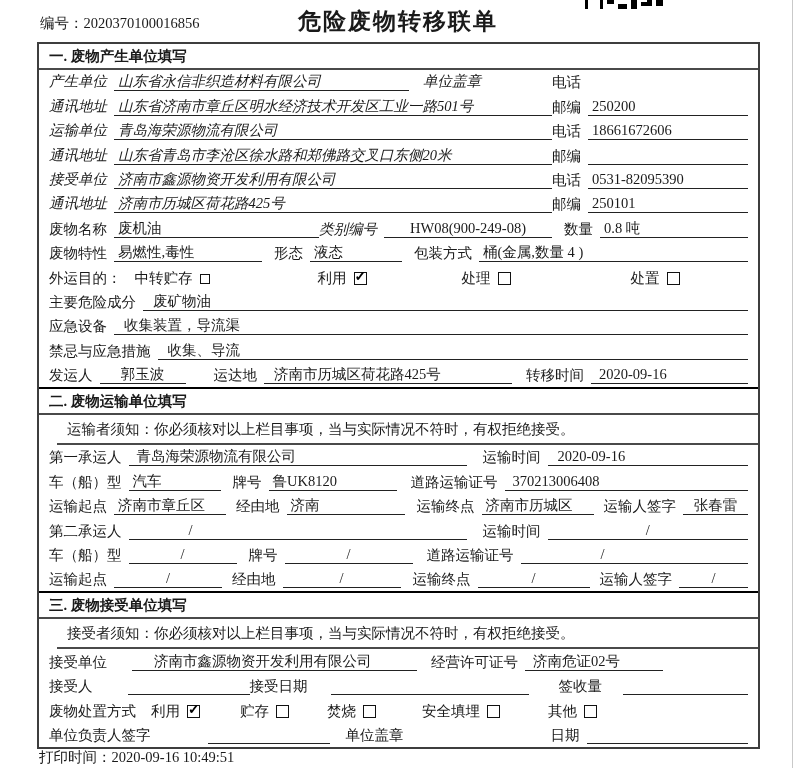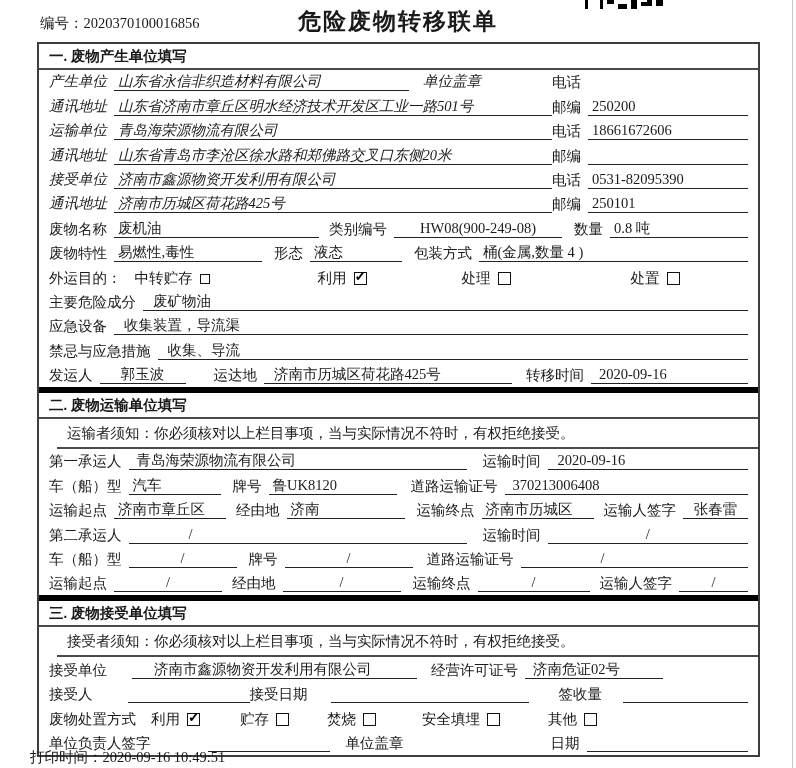--- a/index.html
+++ b/index.html
@@ -10,39 +10,39 @@
   .doc-no{position:absolute;left:40px;top:14px;font-size:14.5px;white-space:nowrap;}
   .doc-title{position:absolute;left:0;right:0;top:6px;text-align:center;font-size:23px;font-weight:bold;letter-spacing:2px;}
   .qr{position:absolute;left:585px;top:0;width:84px;height:9px;overflow:hidden;}
   .qr i{position:absolute;background:#000;}
   .qr .f{left:0;top:-8px;width:12px;height:14px;border:3px solid #000;background:transparent;}
   .edge-line{position:absolute;top:0;bottom:0;right:3px;width:1px;background:#c9c9c9;}
 
   
   .tbl{position:absolute;left:37px;top:42px;width:719px;border:2px solid #3e3e3e;background:#fff;}
   .sec-hdr{font-size:14.5px;font-weight:bold;padding:3px 10px 2px 10px;border-bottom:2px solid #4a4a4a;}
-  .sec-hdr.mid{border-top:6px solid #000000;}
+  .sec-hdr.mid{border-top:2px solid #000000;}
   .note{font-size:14.5px;padding:5px 10px 4px 10px;border-bottom:2px solid #4a4a4a;margin-left:18px;}
   .r{display:flex;align-items:flex-end;height:24.4px;padding:0 10px 3px 10px;font-size:14.5px;line-height:18px;box-sizing:border-box;}
   .lbl{white-space:nowrap;margin-right:7px;}
   .ul{border-bottom:1px solid #222;height:19px;box-sizing:border-box;padding:0 4px;white-space:nowrap;overflow:hidden;}
   .fill{flex:1;}
   .c{text-align:center;}
   .lpart{width:503px;display:flex;font-style:italic;}
   .w295{width:295px;} .w215{width:205px;margin-top:39px;} .w175{width:168px;} .w150{width:148px;}
   .w95{width:92px;} .w130{width:128px;} .w115{width:112px;} .w120{width:118px;}
   .w110{width:108px;} .w340{width:338px;} .w90{width:86px;} .w250{width:248px;}
   .w285{width:285px;} .w140{width:138px;} .w125{width:122px;} .w200{width:198px;}
 
   
   .cb{width:13px;height:13px;border:1.6px solid #111;box-sizing:border-box;display:inline-block;position:relative;margin-left:7px;margin-bottom:2px;flex:none;}
   .cb.sm{width:10px;height:10px;margin-bottom:3px;}
   .cb[data-checked="true"]::after{content:"✓";position:absolute;left:0px;top:-5px;font-size:14px;font-weight:bold;color:#000;}
 
-  .ftr{position:absolute;left:30px;top:748px;font-size:14.5px;white-space:nowrap;}
+  .ftr{position:absolute;left:39px;top:748px;font-size:14.5px;white-space:nowrap;}
 </style>
 </head>
 <body>
 
 <div id="page">
 
   <div class="doc-no">
     <span>编号：</span><span>2020370100016856</span>
   </div>
   <div class="doc-title">危险废物转移联单</div>
@@ -111,21 +111,21 @@
         <span class="lbl">通讯地址</span>
         <span class="ul fill">济南市历城区荷花路425号</span>
       </div>
       <span class="lbl">邮编</span>
       <span class="ul fill">250101</span>
     </div>
 
     <div class="r">
       <span class="lbl">废物名称</span>
       <span class="ul w215">废机油</span>
-      <span class="lbl" style="margin-left:10px;">类别编号</span>
+      <span class="lbl" style="font-style:italic;">类别编号</span>
       <span class="ul w175 c">HW08(900-249-08)</span>
       <span class="lbl" style="margin-left:12px;">数量</span>
       <span class="ul fill">0.8 吨</span>
     </div>
 
     <div class="r">
       <span class="lbl">废物特性</span>
       <span class="ul w150">易燃性,毒性</span>
       <span class="lbl" style="margin-left:12px;">形态</span>
       <span class="ul w95">液态</span>

